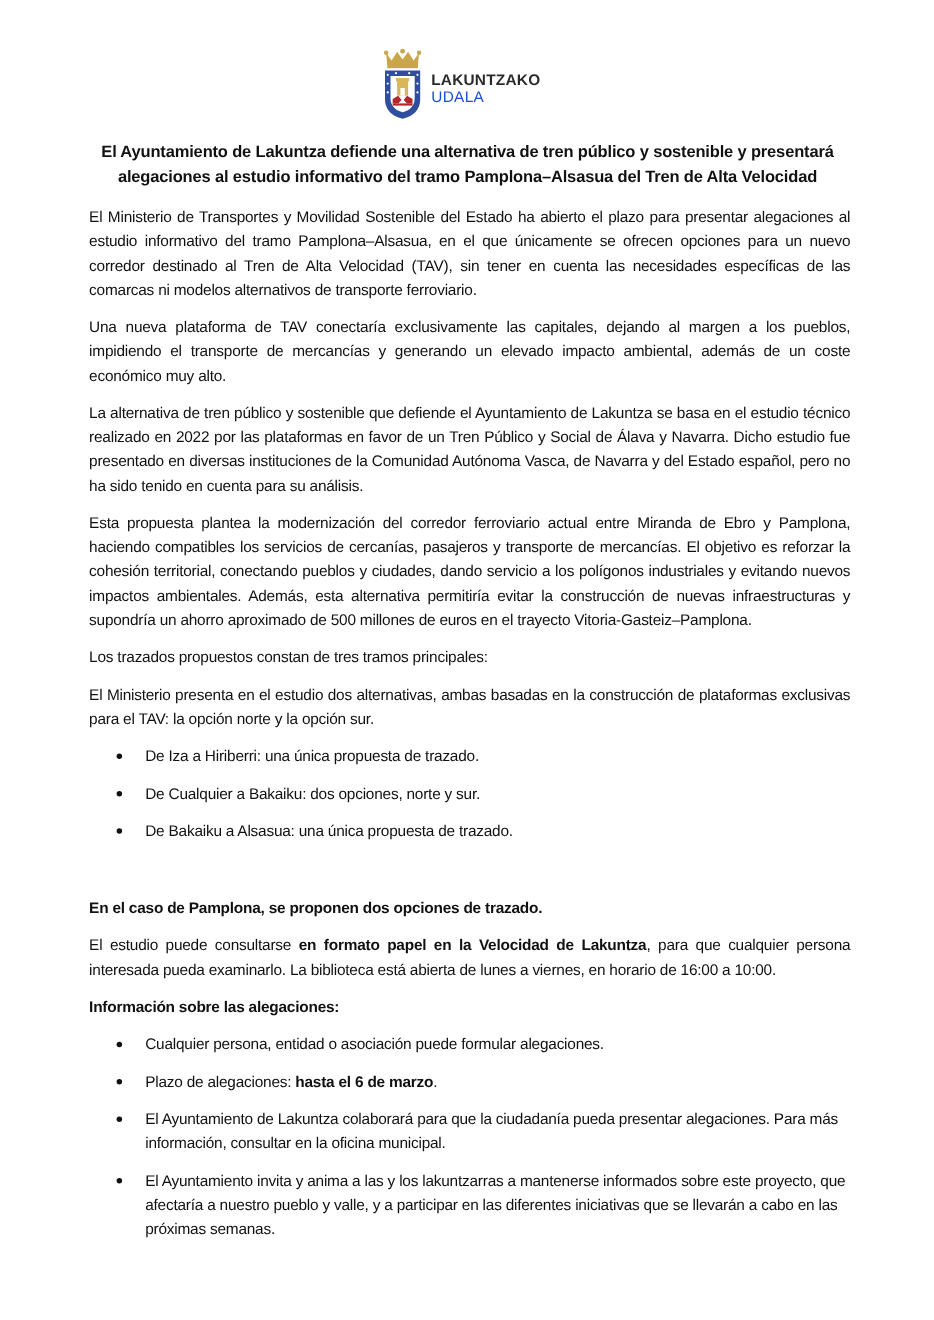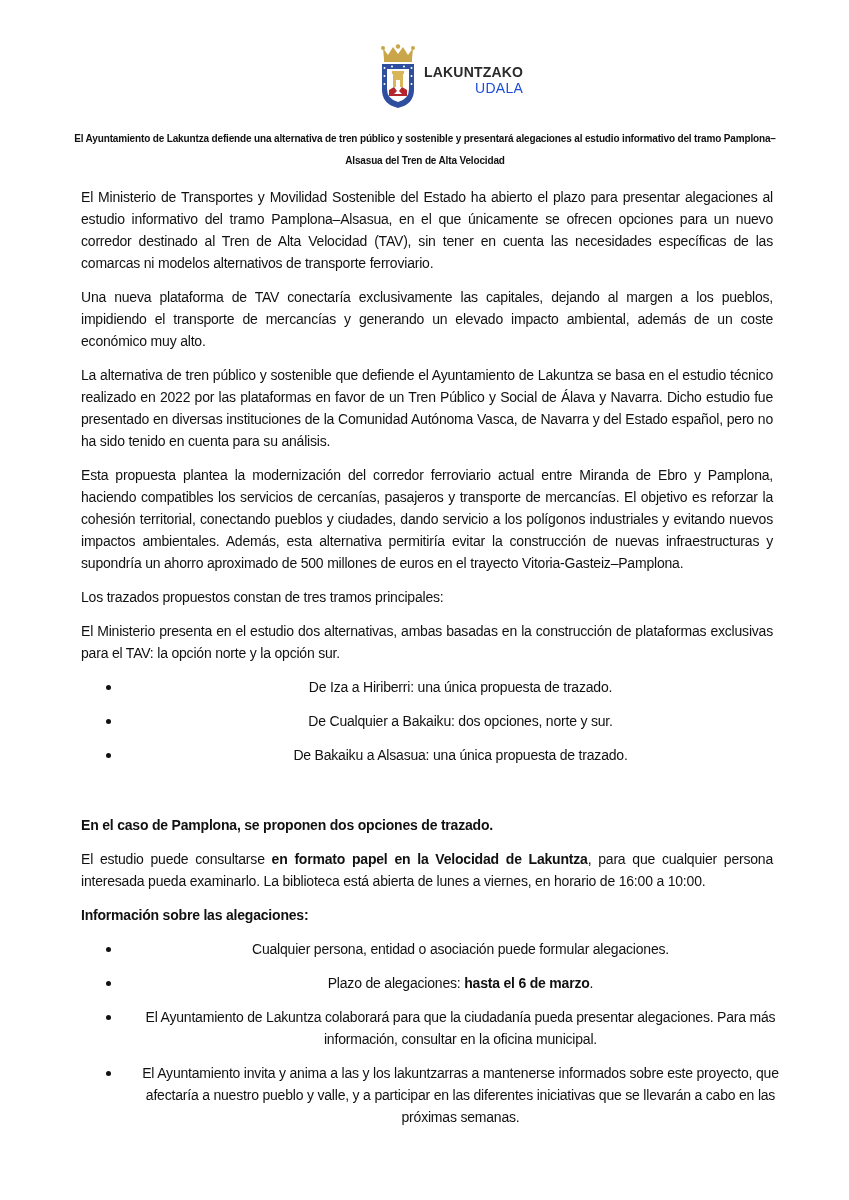--- a/index.html
+++ b/index.html
@@ -17,26 +17,25 @@
     }
     .page {
       position: absolute;
       left: 0; top: 0;
       width: 849px;
       height: 1200px;
     }
     
     .logo {
       position: absolute;
-      left: 380px;
+      left: 348px;
       top: 44px;
       height: 66px;
       display: flex;
       align-items: center;
-      text-align: right;
     }
     .logo svg { display: block; }
     .logo-text {
       margin-left: 8px;
       display: flex;
       flex-direction: column;
       line-height: 16px;
       margin-top: 6px;
     }
     .logo-line1 {
@@ -52,21 +51,21 @@
     }
 
     
     .title {
       position: absolute;
       left: 70px;
       top: 128px;
       width: 710px;
       text-align: center;
       font-weight: bold;
-      font-size: 10px;
+      font-size: 15px;
       line-height: 22px;
       letter-spacing: -0.15px;
     }
 
     
     .content {
       position: absolute;
       left: 81px;
       top: 186px;
       width: 708px;
@@ -83,21 +82,21 @@
 
     ul.bullets {
       list-style: none;
       margin: 0;
       padding: 0;
     }
     ul.bullets li {
       position: relative;
       padding-left: 51px;
       margin-bottom: 12px;
-      text-align: center;
+      text-align: left;
     }
     ul.bullets li .dot {
       position: absolute;
       left: 25px;
       top: 9px;
       width: 5px;
       height: 5px;
       border-radius: 50%;
       background: #111111;
     }

